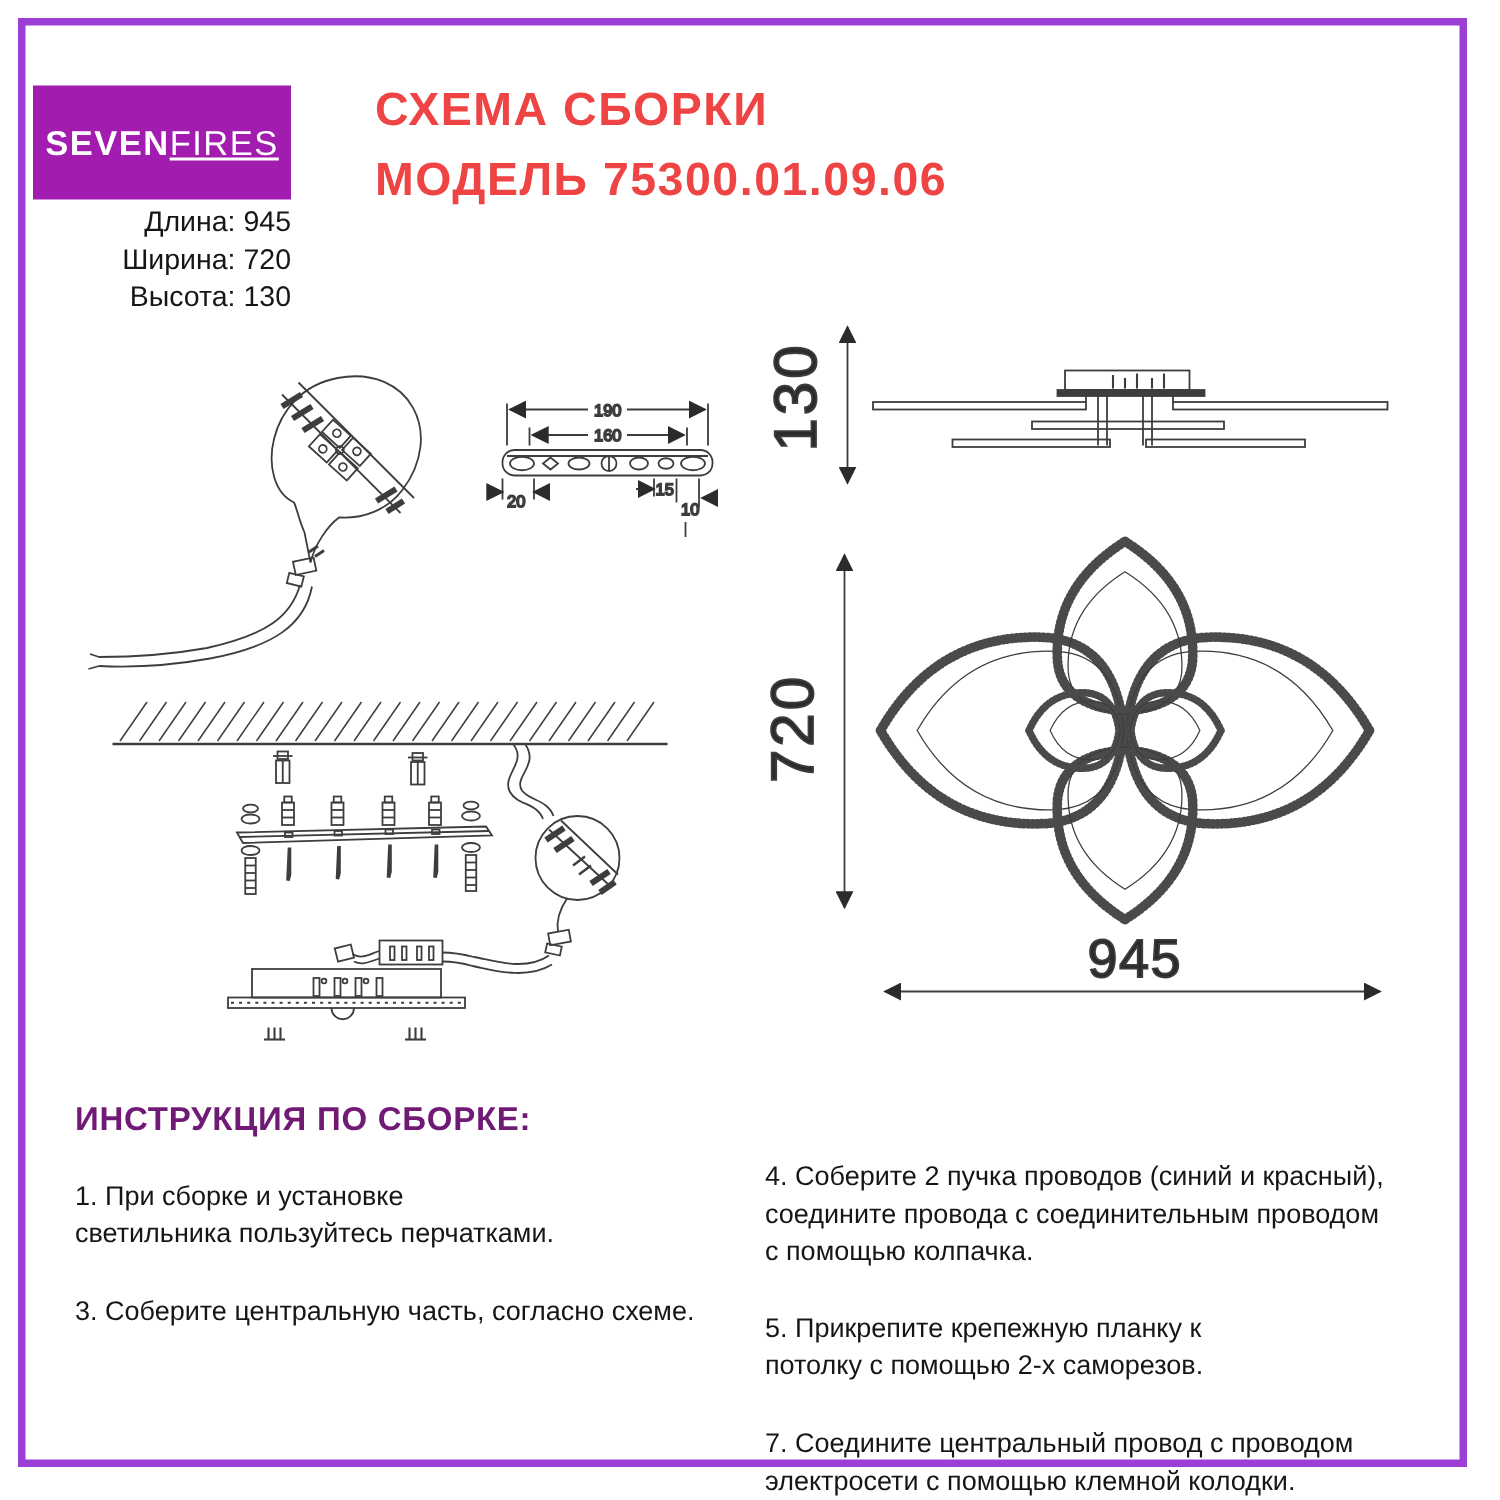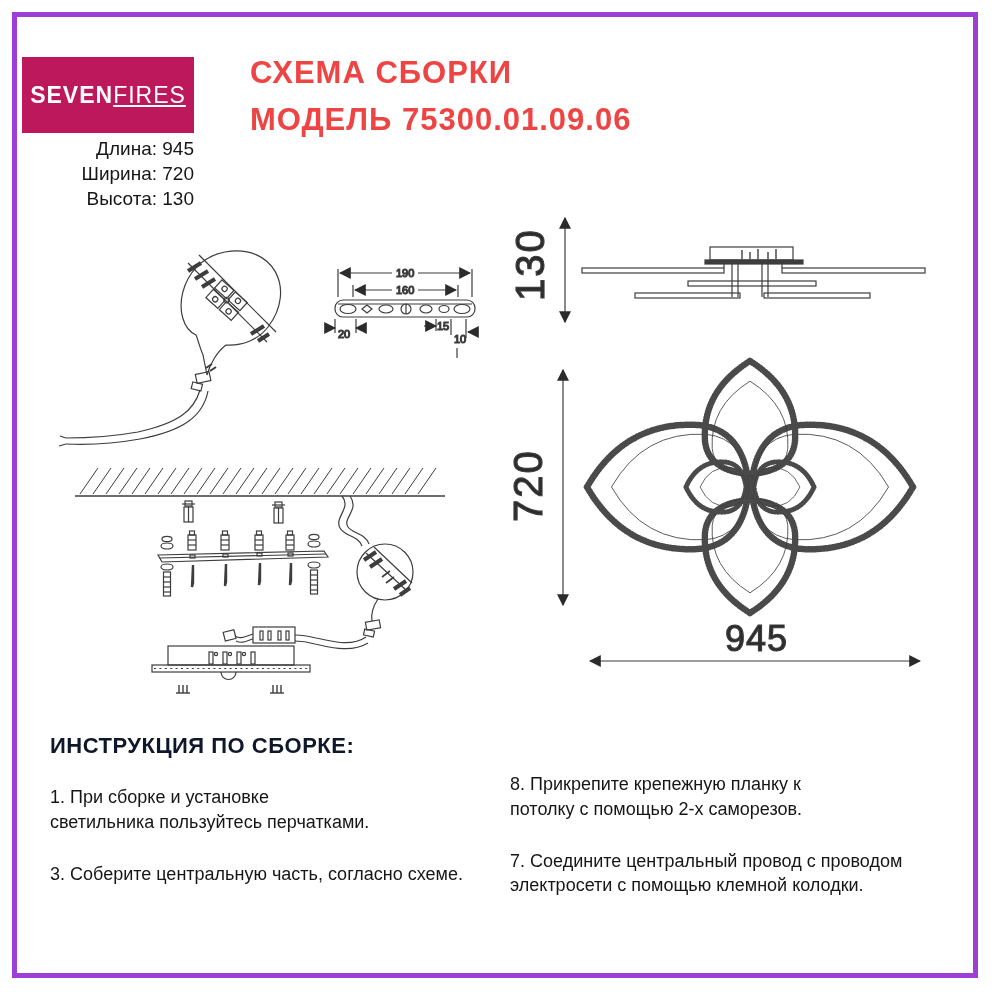--- a/index.html
+++ b/index.html
@@ -7,41 +7,41 @@
   body {
     width:1000px; height:1000px; position:relative; background:#ffffff;
     font-family:"Liberation Sans", sans-serif; color:var(--ink); overflow:hidden;
   }
   .frame {
     position:absolute; left:12px; top:12px; width:966px; height:966px;
     border:5px solid var(--accent); box-sizing:border-box;
   }
   .logo {
     position:absolute; left:22px; top:57px; width:172px; height:76px;
-    background:#be185d; color:#fff; display:flex; align-items:center; justify-content:center;
+    background:#a21caf; color:#fff; display:flex; align-items:center; justify-content:center;
     font-size:23px; letter-spacing:1px; white-space:nowrap;
   }
   .logo .b { font-weight:bold; }
   .logo .l { font-weight:normal;text-decoration:underline; }
   .title {
     position:absolute; left:250px; top:50px; font-weight:bold; font-size:31px;
     line-height:1.5; letter-spacing:1px; color:#ef4444;
   }
   .specs {
     position:absolute; left:0; top:136px; width:194px; text-align:right;
     font-size:19px; line-height:1.32; color:#161616;
   }
   .diagram { position:absolute; left:20px; top:205px; width:960px; height:505px;text-align:center; }
   svg text { font-family:"Liberation Sans", sans-serif; fill:#2e2e2e; }
   .dimnum { font-size:40px; letter-spacing:2px; fill:#2b2b2b; }
   .dimnum-s { font-size:36px; letter-spacing:1px; fill:#2b2b2b; }
   .bnum { font-size:11px; fill:#333; }
   .instr-head {
     position:absolute; left:50px; top:733px; font-size:22px; font-weight:bold;
-    letter-spacing:0.5px; color:#0f172a;
+    letter-spacing:0.5px; color:#701a75;
   }
   .col { position:absolute; font-size:18px; line-height:1.38; color:#161616; }
   .col p { margin:0 0 27px 0; white-space:pre-line; }
   .col-left  { left:50px;  top:785px; width:450px; }
   .col-right { left:510px; top:772px; width:465px; }
 </style>
 </head>
 <body>
 
 <div class="frame"></div>
@@ -388,17 +388,20 @@
 
 <div class="instr-head">ИНСТРУКЦИЯ ПО СБОРКЕ:</div>
 
 <div class="col col-left">
   <p>1. При сборке и установке
 светильника пользуйтесь перчатками.</p>
   <p>3. Соберите центральную часть, согласно схеме.</p>
 </div>
 
 <div class="col col-right">
-  <p>8. Прикрепите крепежную планку к
+  <p>4. Соберите 2 пучка проводов (синий и красный),
+соедините провода с соединительным проводом
+с помощью колпачка.</p>
+  <p>5. Прикрепите крепежную планку к
 потолку с помощью 2-х саморезов.</p>
   <p>7. Соедините центральный провод с проводом
 электросети с помощью клемной колодки.</p>
 </div>
 
 </body></html>

